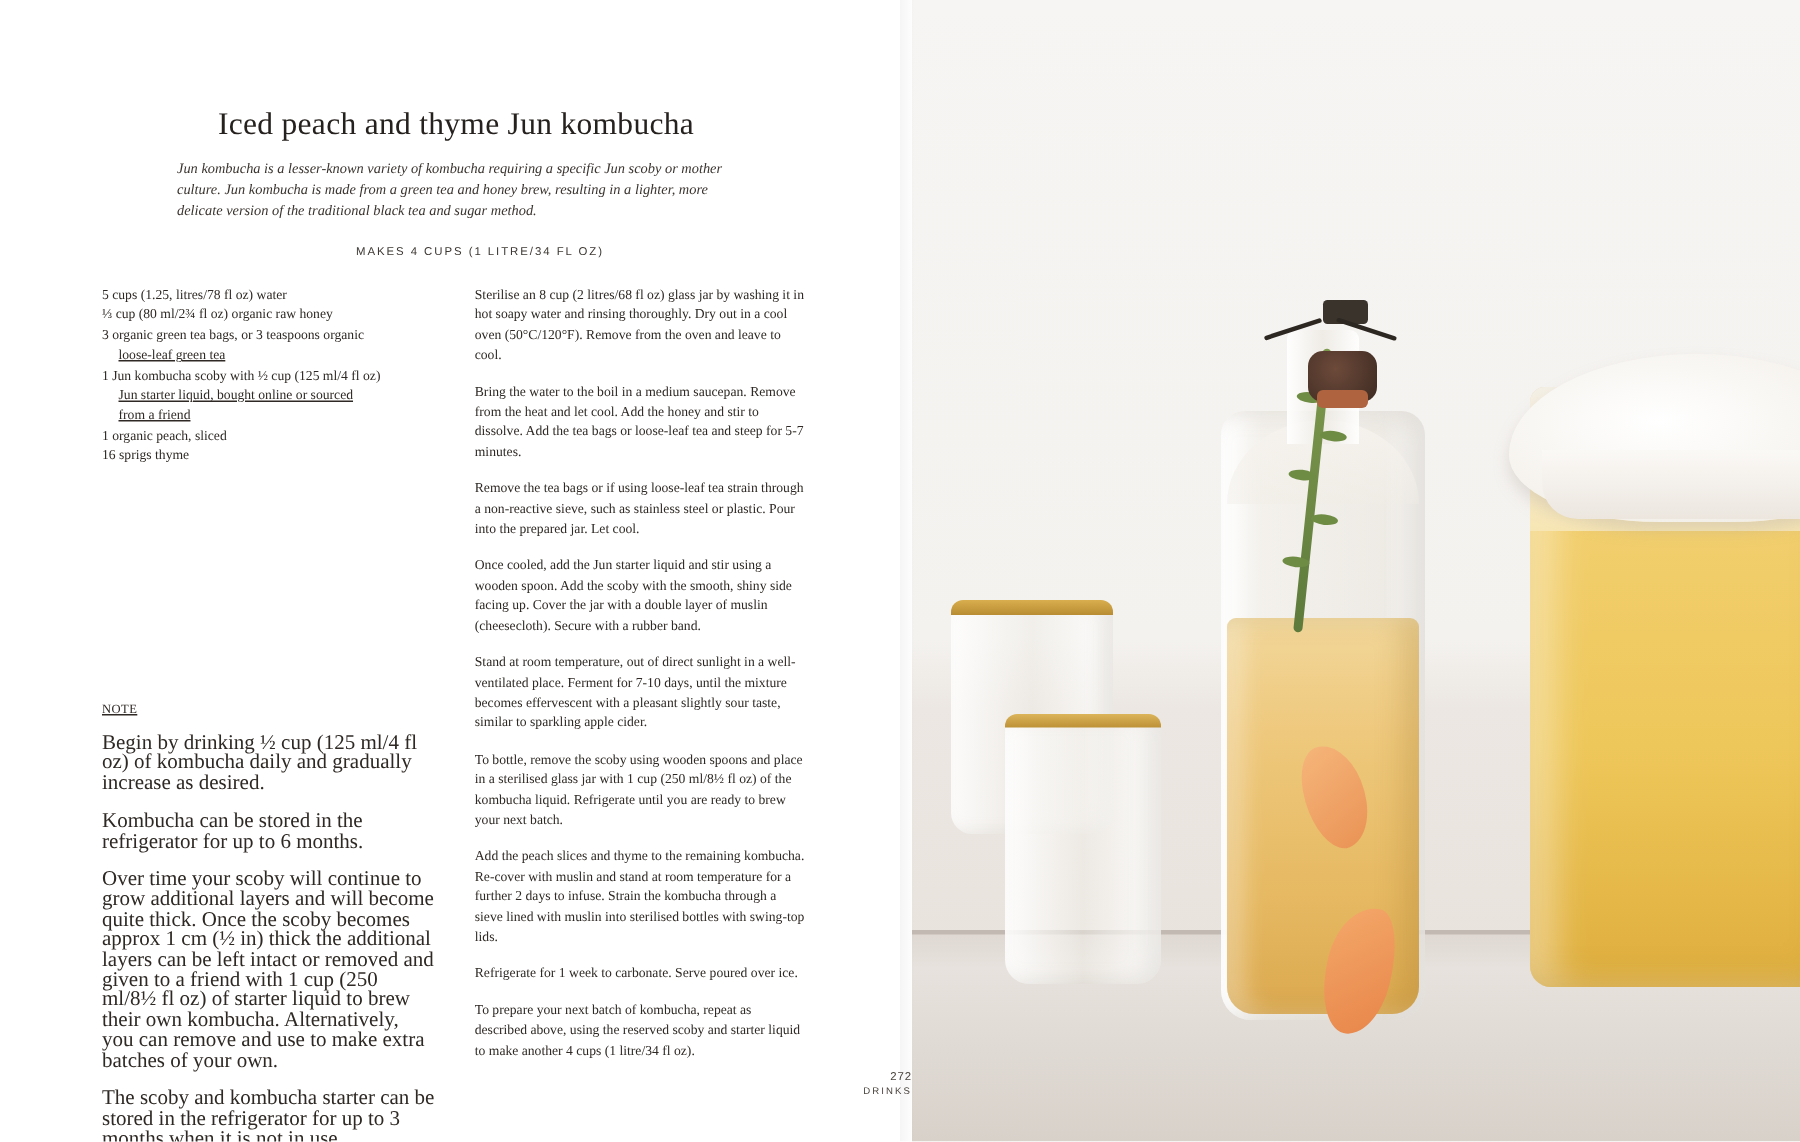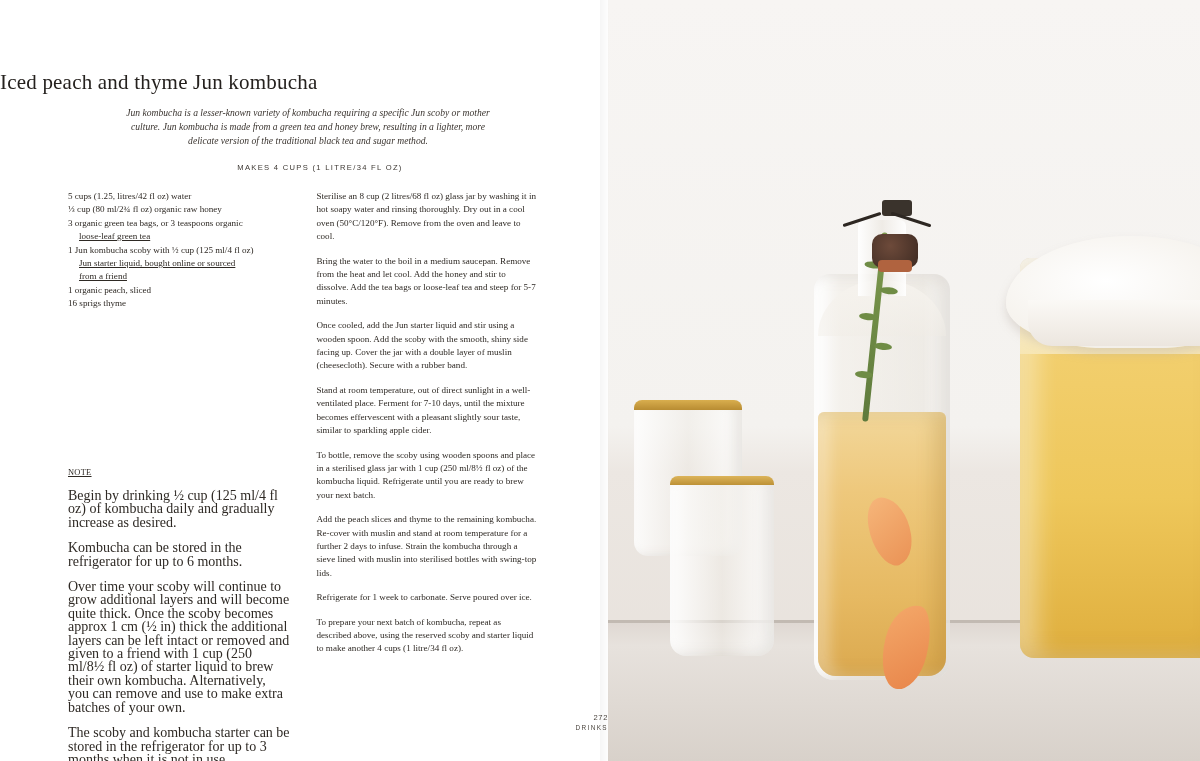--- a/index.html
+++ b/index.html
@@ -27,33 +27,32 @@
     height: 761px;
     background: #ffffff;
     box-sizing: border-box;
     padding: 0;
   }
   .recipe-title {
     position: absolute;
     left: 0;
     right: 0;
     top: 56px;
-    text-align: left;
+    text-align: center;
     font-family: "Liberation Serif", serif;
     font-size: 21px;
     font-weight: 400;
     letter-spacing: 0.2px;
     color: #25211e;
   }
   .recipe-intro {
     position: absolute;
     left: 118px;
     width: 380px;
     top: 96px;
-    text-align: center;
     font-style: italic;
     font-size: 9.6px;
     line-height: 14px;
     color: #3a342f;
   }
   .makes {
     position: absolute;
     left: 0;
     right: 0;
     top: 163px;
@@ -377,41 +376,42 @@
     <h1 class="recipe-title">Iced peach and thyme Jun kombucha</h1>
 
     <p class="recipe-intro">Jun kombucha is a lesser-known variety of kombucha requiring a specific Jun scoby or mother culture. Jun kombucha is made from a green tea and honey brew, resulting in a lighter, more delicate version of the traditional black tea and sugar method.</p>
 
     <div class="makes">MAKES 4 CUPS (1 LITRE/34 FL OZ)</div>
 
     <div class="columns">
 
       <div class="col">
         <ul class="ingredients">
-          <li><span>5 cups (1.25, litres/42 fl oz) water</span></li>
+          <li><span>5 cups (1.25, litres/78 fl oz) water</span></li>
           <li><span>⅓ cup (80 ml/2¾ fl oz) organic raw honey</span></li>
           <li><span>3 organic green tea bags, or 3 teaspoons organic</span></li>
           <li>
               <span class="cont">loose-leaf green tea</span>
             </li>
           <li><span>1 Jun kombucha scoby with ½ cup (125 ml/4 fl oz)</span></li>
           <li>
               <span class="cont">Jun starter liquid, bought online or sourced</span>
             </li>
           <li>
               <span class="cont">from a friend</span>
             </li>
           <li><span>1 organic peach, sliced</span></li>
           <li><span>16 sprigs thyme</span></li>
         </ul>
       </div>
 
       <div class="col method">
         <p>Sterilise an 8 cup (2 litres/68 fl oz) glass jar by washing it in hot soapy water and rinsing thoroughly. Dry out in a cool oven (50°C/120°F). Remove from the oven and leave to cool.</p>
         <p>Bring the water to the boil in a medium saucepan. Remove from the heat and let cool. Add the honey and stir to dissolve. Add the tea bags or loose-leaf tea and steep for 5-7 minutes.</p>
+        <p>Remove the tea bags or if using loose-leaf tea strain through a non-reactive sieve, such as stainless steel or plastic. Pour into the prepared jar. Let cool.</p>
         <p>Once cooled, add the Jun starter liquid and stir using a wooden spoon. Add the scoby with the smooth, shiny side facing up. Cover the jar with a double layer of muslin (cheesecloth). Secure with a rubber band.</p>
         <p>Stand at room temperature, out of direct sunlight in a well-ventilated place. Ferment for 7-10 days, until the mixture becomes effervescent with a pleasant slightly sour taste, similar to sparkling apple cider.</p>
         <p>To bottle, remove the scoby using wooden spoons and place in a sterilised glass jar with 1 cup (250 ml/8½ fl oz) of the kombucha liquid. Refrigerate until you are ready to brew your next batch.</p>
         <p>Add the peach slices and thyme to the remaining kombucha. Re-cover with muslin and stand at room temperature for a further 2 days to infuse. Strain the kombucha through a sieve lined with muslin into sterilised bottles with swing-top lids.</p>
         <p>Refrigerate for 1 week to carbonate. Serve poured over ice.</p>
         <p>To prepare your next batch of kombucha, repeat as described above, using the reserved scoby and starter liquid to make another 4 cups (1 litre/34 fl oz).</p>
       </div>
 
     </div>
 

